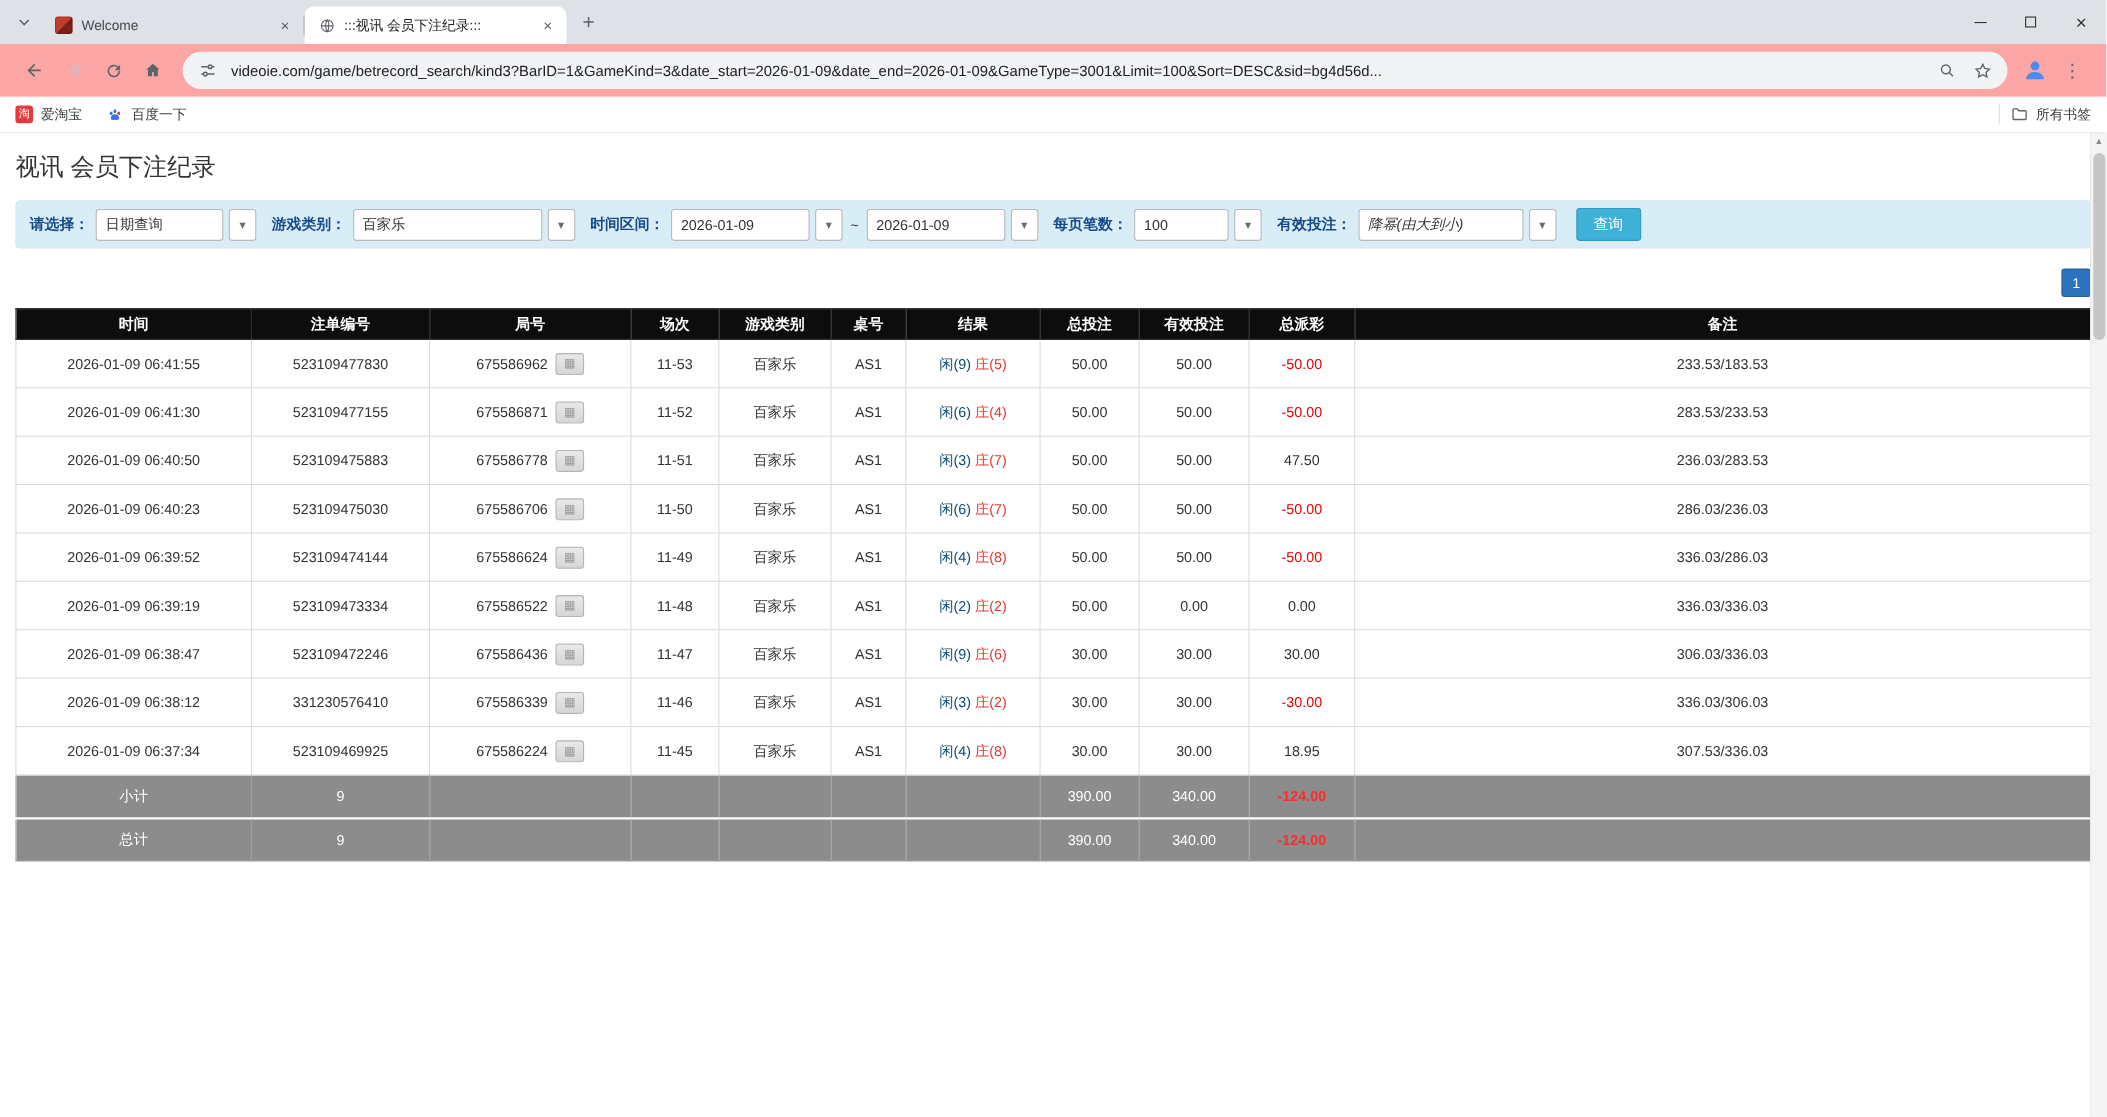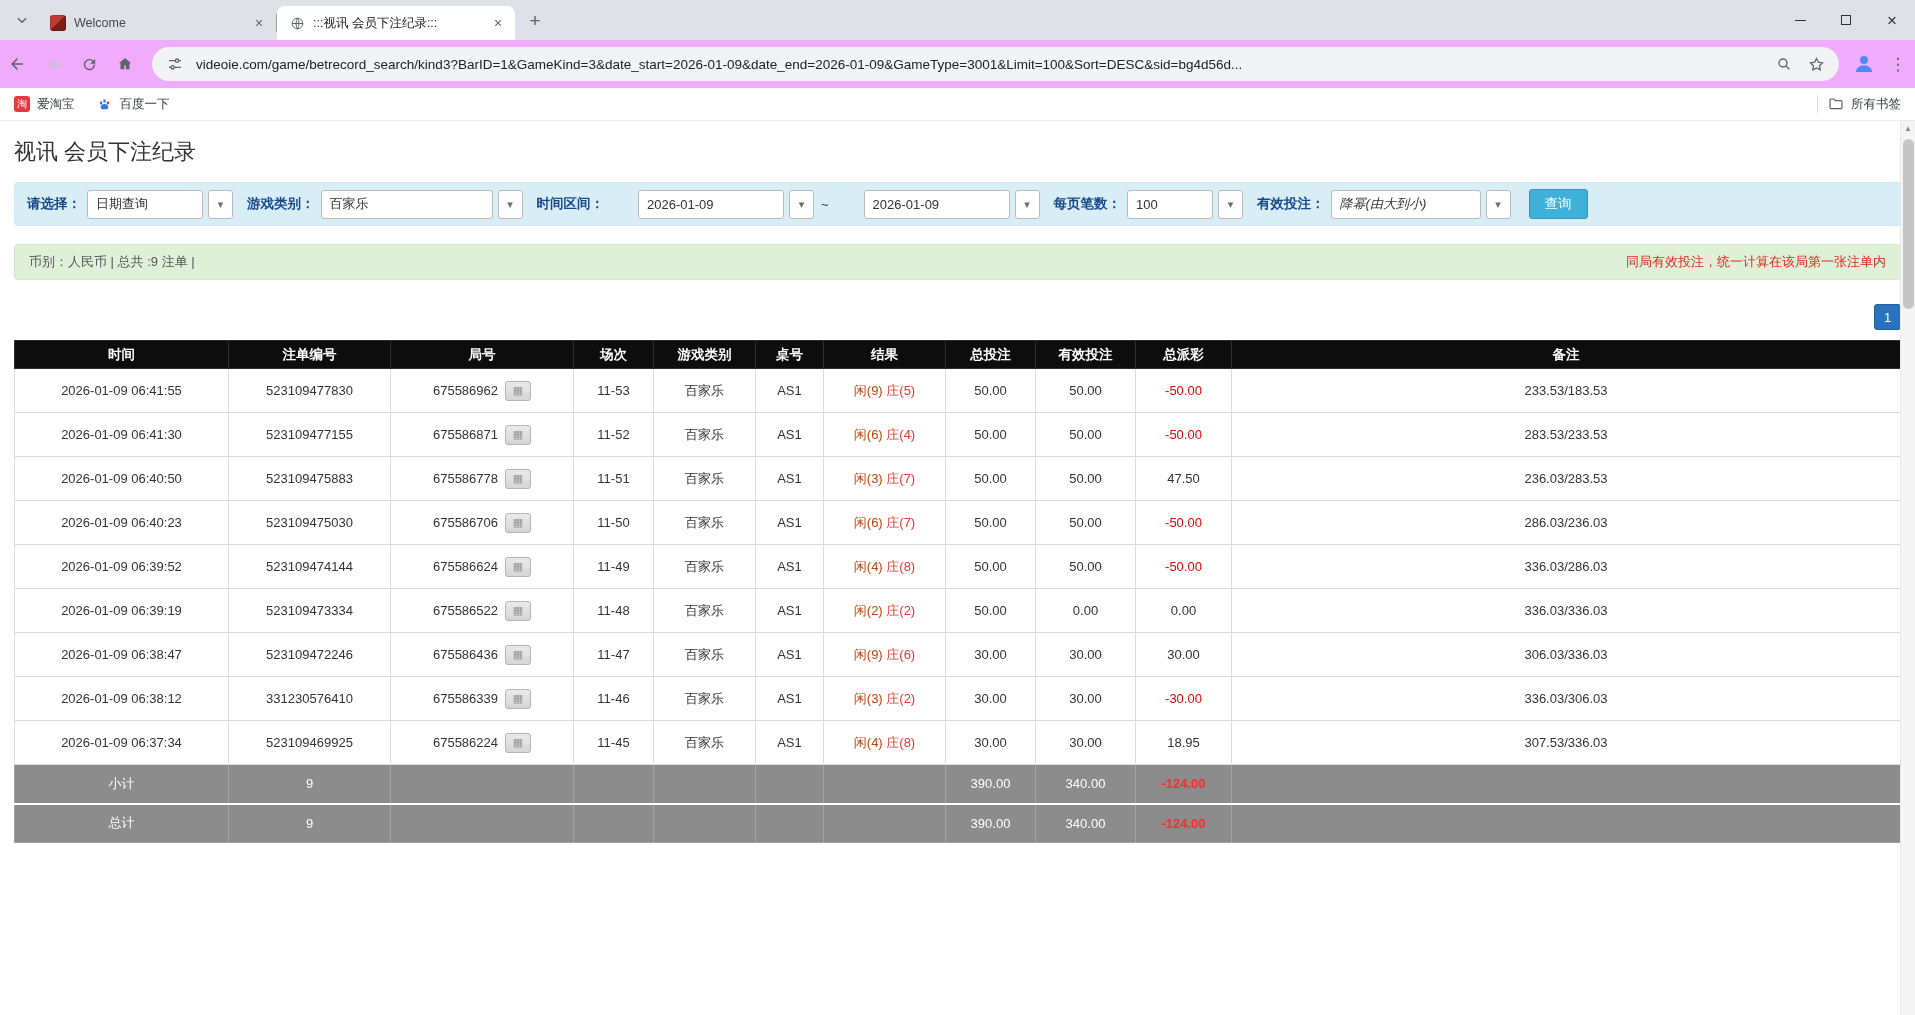--- a/index.html
+++ b/index.html
@@ -17,21 +17,21 @@
   .tab-sep { width:1px; height:18px; background:#9aa0a6; margin-bottom:8px; }
   .fav { width:16px; height:16px; flex:0 0 16px; display:flex; align-items:center; justify-content:center; }
   .fav-welcome { border-radius:3px; background:linear-gradient(135deg,#c23b31 50%,#7d1f18 50%); box-shadow:inset 0 0 0 1px rgba(0,0,0,.15); }
   .newtab { width:28px; height:28px; margin:0 0 5px 6px; display:flex; align-items:center; justify-content:center; font-size:19px; color:#5f6368; border-radius:50%; }
   .wincontrols { margin-left:auto; display:flex; height:40px; align-self:flex-start; }
   .wc { width:46px; height:40px; display:flex; align-items:center; justify-content:center; color:#303134; }
   .wc-min { width:11px; border-top:1px solid #303134; display:inline-block; }
   .wc-max { width:10px; height:10px; border:1px solid #303134; display:inline-block; }
   .wc-x { font-size:17px; line-height:1; }
 
-  .navbar { height:48px; background:#f0abfc; display:flex; align-items:center; padding:0 0; gap:2px; }
+  .navbar { height:48px; background:#fca5a5; display:flex; align-items:center; padding:0 14px; gap:2px; }
   .nav-icon { width:34px; height:34px; display:flex; align-items:center; justify-content:center; color:#5f6368; border:none; background:transparent; border-radius:50%; font-size:17px; }
   .nav-icon.disabled { color:#c0c4c9; }
   .addressbar { flex:1; height:34px; margin:0 8px; background:#f1f3f4; border-radius:17px; display:flex; align-items:center; padding:0 12px; gap:10px; min-width:0; }
   .url { flex:1; font-size:13.5px; color:#202124; white-space:nowrap; overflow:hidden; text-overflow:ellipsis; }
   .ab-icon { color:#5f6368; display:flex; align-items:center; justify-content:center; width:22px; height:22px; }
   .avatar { width:30px; height:30px; }
   .kebab { font-size:17px; letter-spacing:0; }
 
   .bookmarksbar { height:33px; background:#fff; border-bottom:1px solid #ececec; display:flex; align-items:center; padding:0 14px; gap:22px; font-size:12.5px; color:#3c4043; }
   .bm { display:flex; align-items:center; gap:7px; }
@@ -43,38 +43,38 @@
   
   .content { padding:16px 14px 0 14px; }
   .page-title { font-size:22px; font-weight:400; color:#333; margin-bottom:15px; }
 
   .filterbar { background:#d9edf7; border:1px solid #cfe7f3; border-radius:4px; height:44px; display:flex; align-items:center; gap:14px; padding:0 12px; margin-bottom:18px; }
   .fgroup { display:flex; align-items:center; gap:3px; }
   .flabel { font-size:13.5px; font-weight:bold; color:#164a8a; margin-right:3px; white-space:nowrap; }
   .combo { background:#fff; border:1px solid #b9b9b9; border-radius:3px; height:29px; display:flex; align-items:center; padding:0 8px; font-size:13px; color:#333; }
   .combo-val { white-space:nowrap; overflow:hidden; }
   .combo-btn { width:25px; height:29px; background:#fff; border:1px solid #b9b9b9; border-radius:3px; color:#6d6d6d; font-size:11px; display:flex; align-items:center; justify-content:center; margin-left:2px; }
-  .w-query { width:116px; } .w-game { width:172px; } .w-date { width:146px;margin-left:28px; } .w-per { width:86px; } .w-sort { width:150px;font-style:italic; }
+  .w-query { width:116px; } .w-game { width:172px; } .w-date { width:126px; } .w-per { width:86px; } .w-sort { width:150px;font-style:italic; }
   .tilde { font-size:13px; color:#333; margin:0 4px; }
   .searchbtn { background:#3fb1d8; border:1px solid #2d9cc3; border-radius:3px; color:#fff; font-size:13.5px; height:30px; padding:0 15px; margin-left:4px; }
 
   .summarybar { background:#dff0d8; border:1px solid #d2e8c8; border-radius:4px; height:36px; display:flex; align-items:center; justify-content:space-between; padding:0 14px; font-size:13px; margin-bottom:24px; }
   .sum-left { color:#565656; }
   .sum-right { color:#e02b20; }
 
   .pagerow { text-align:right; margin-bottom:10px; }
   .pagebtn { width:27px; height:26px; background:#2a72bd; border:1px solid #225f9e; border-radius:3px; color:#fff; font-size:13px; }
 
   table.bet-table { width:100%; border-collapse:collapse; table-layout:fixed; font-size:13px; }
   .bet-table th { background:#0d0d0d; color:#fff; font-weight:bold; height:28px; border:1px solid #2e2e2e; font-size:13.5px; text-align:center; }
   .bet-table tbody td { border:1px solid #dcdcdc; text-align:center; height:44px; color:#333; }
   .bet-table tfoot td { background:#8c8c8c; color:#fff; height:39px; border:1px solid #a2a2a2; text-align:center; font-size:13px; }
   .bet-table tfoot tr.totalrow td { border-top:2px solid #fff; }
   .bet-link { color:#2175bc; }
-  .res-player { color:#c2410c; }
+  .res-player { color:#0c4a6e; }
   .res-banker { color:#e03a2f; }
   tbody .payout.neg { color:#e60000; }
   tfoot .payout.neg { color:#ff2a2a; font-weight:bold; }
   .round-wrap { display:inline-flex; align-items:center; gap:7px; }
   .round-icon { display:inline-flex; width:26px; height:20px; background:linear-gradient(#e9e9e9,#d6d6d6); border:1px solid #b5b5b5; border-radius:3px; color:#979797; font-size:11px; align-items:center; justify-content:center; }
 
   
   .scrollbar { position:fixed; right:0; top:121px; bottom:0; width:15px; background:#f4f4f4; border-left:1px solid #e9e9e9; }
   .scroll-up { height:16px; font-size:8px; color:#8a8a8a; text-align:center; line-height:16px; }
   .scroll-thumb { width:11px; margin:2px auto 0 auto; height:170px; background:#c6c6c6; border-radius:6px; }
@@ -238,24 +238,20 @@
     <div class="fgroup">
       <span class="flabel">有效投注：</span>
       <div class="combo w-sort">
         <span class="combo-val">降幂(由大到小)</span>
       </div>
       <button class="combo-btn">▾</button>
     </div>
     <button class="searchbtn">查询</button>
   </div>
 
-  <div class="summarybar">
-    <span class="sum-left">币别：人民币 | 总共 :9 注单 |</span>
-    <span class="sum-right">同局有效投注，统一计算在该局第一张注单内</span>
-  </div>
 
   <div class="pagerow">
     <button class="pagebtn">1</button>
   </div>
 
   <table class="bet-table">
     <colgroup>
       <col style="width:214px">
         <col style="width:162px">
         <col style="width:183px">

